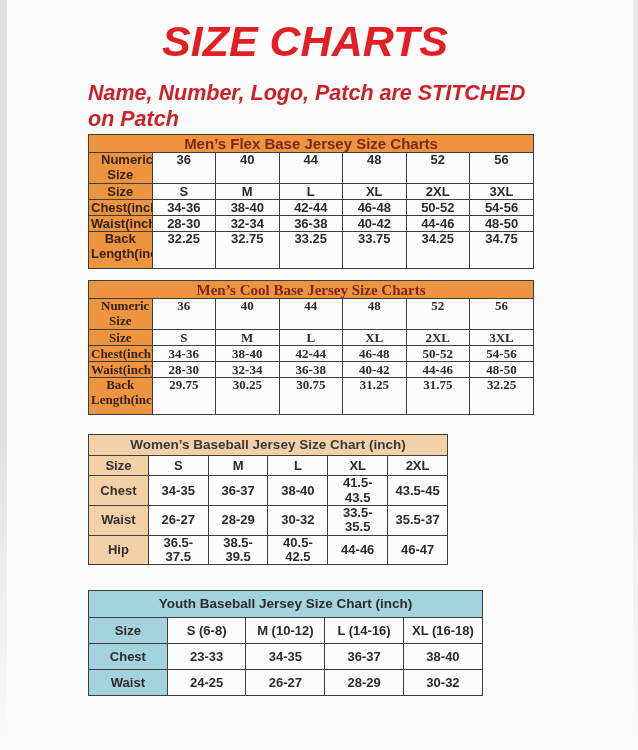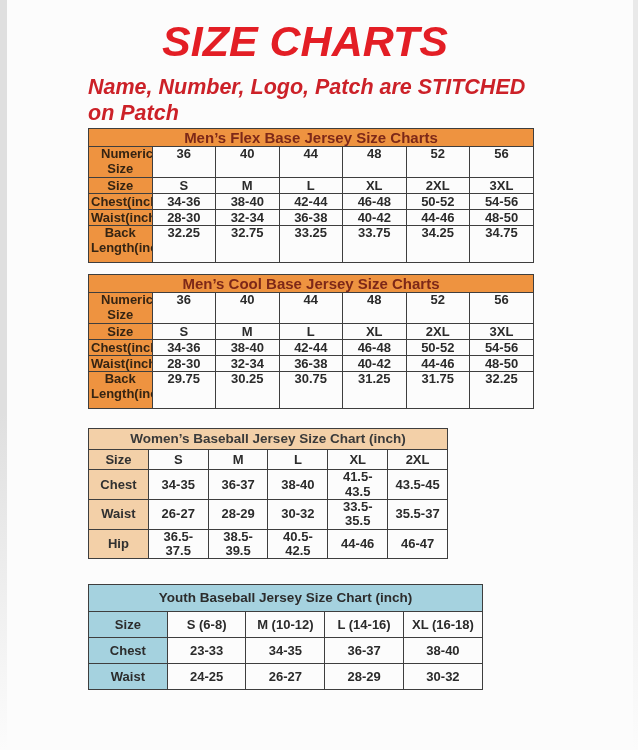--- a/index.html
+++ b/index.html
@@ -13,21 +13,21 @@
   .edge-left{left:0;width:7px;background:linear-gradient(#dfdfdf 55%, rgba(223,223,223,0));}
   .edge-right{right:0;width:5px;background:linear-gradient(#e9e9e9 60%, rgba(233,233,233,0));}
   .content{padding-top:20px;}
   .main-title{
     width:610px;text-align:center;
     font-size:43px;font-weight:bold;font-style:italic;
     color:var(--title-red,#e31e25);
     line-height:1;
   }
   .subtitle{
-    margin:11px 0 0 88px;
+    margin:17px 0 0 88px;
     font-size:21.5px;font-weight:bold;font-style:italic;
     color:var(--subtitle-red,#cc2128);
     line-height:1.22;
   }
   table.size-table{
     border-collapse:collapse;
     margin-left:88px;
     table-layout:fixed;
     font-size:13px;font-weight:bold;
     line-height:1.1;
@@ -42,21 +42,21 @@
   
   .theme-orange .tbl-title{background:var(--orange,#ee9340);color:var(--orange-title-text,#7d2818);}
   .theme-orange .row-label{background:var(--orange,#ee9340);color:var(--orange-label-text,#352413);}
   .theme-peach .tbl-title{background:var(--peach,#f3d0a8);color:#3a3a3a;}
   .theme-peach .row-label{background:var(--peach,#f3d0a8);color:#303030;}
   .theme-blue .tbl-title{background:var(--blue,#a5d2df);color:#2c2c2c;}
   .theme-blue .row-label{background:var(--blue,#a5d2df);color:#2c2c2c;}
   
   .t-mens-flex,.t-mens-cool{width:446px;}
   .t-mens-flex{margin-top:2px;}
-  .t-mens-cool{margin-top:11px;}
+  .t-mens-cool{margin-top:11px;font-family:Liberation Serif, serif;}
   .t-mens-flex td:first-child,.t-mens-cool td:first-child{width:92px;}
   .t-mens-flex .tbl-title,.t-mens-cool .tbl-title{height:17px;}
   .t-mens-flex td,.t-mens-cool td{height:15px;}
   .t-mens-flex tr:nth-child(2) td,.t-mens-cool tr:nth-child(2) td{height:30px;vertical-align:top;}
   .t-mens-flex tr:nth-child(2) .row-label,.t-mens-cool tr:nth-child(2) .row-label{padding:0 12px;}
   .t-mens-flex tr:nth-child(6) td,.t-mens-cool tr:nth-child(6) td{height:36px;vertical-align:top;}
   
   .t-womens{width:360px;margin-top:19px;}
   .t-womens td:first-child{width:76px;}
   .t-womens td{height:19px;}

